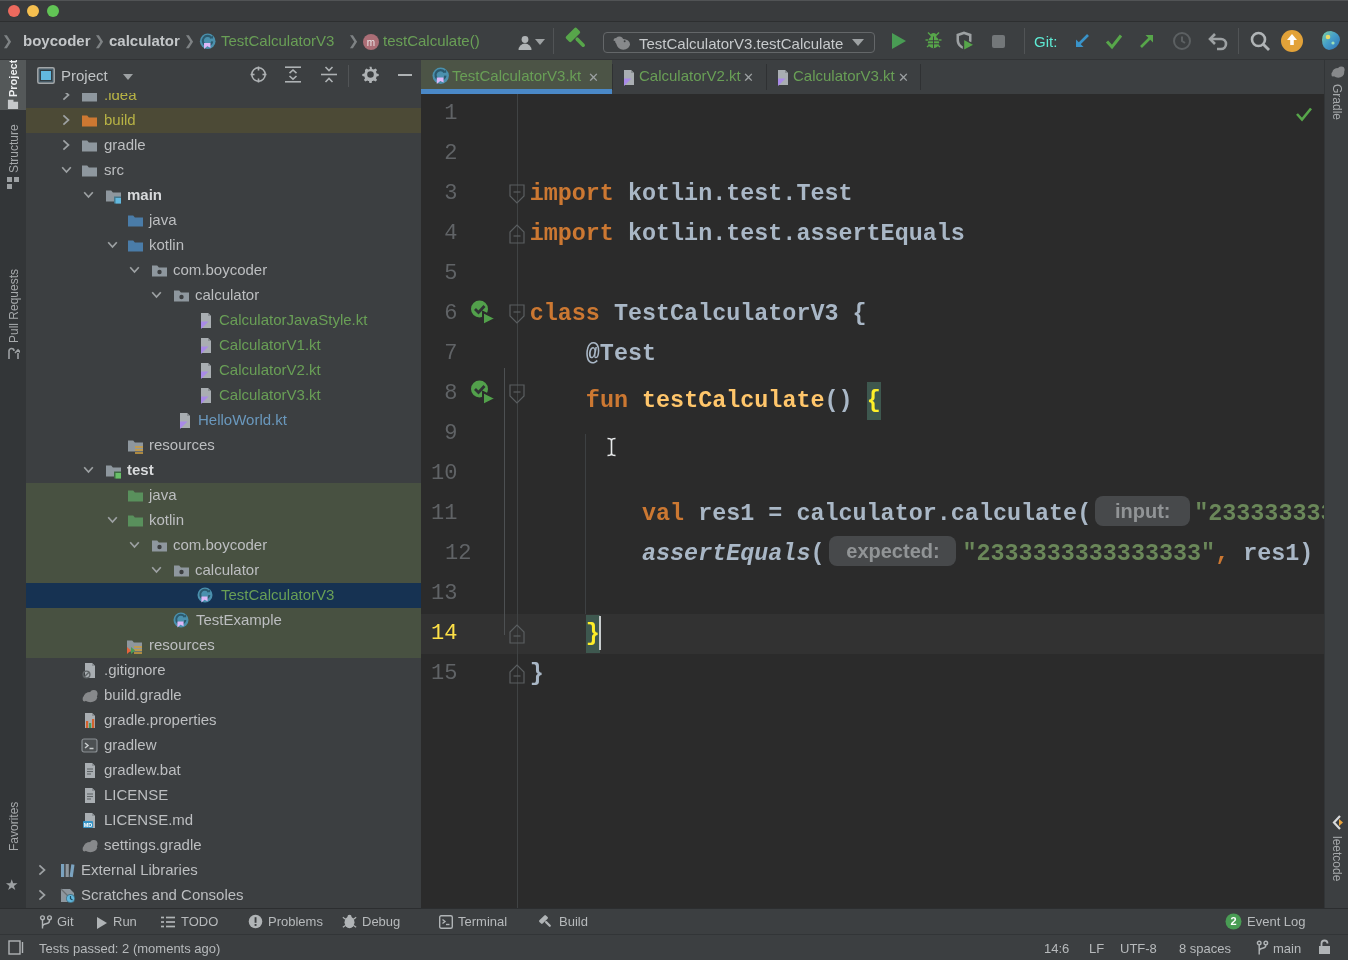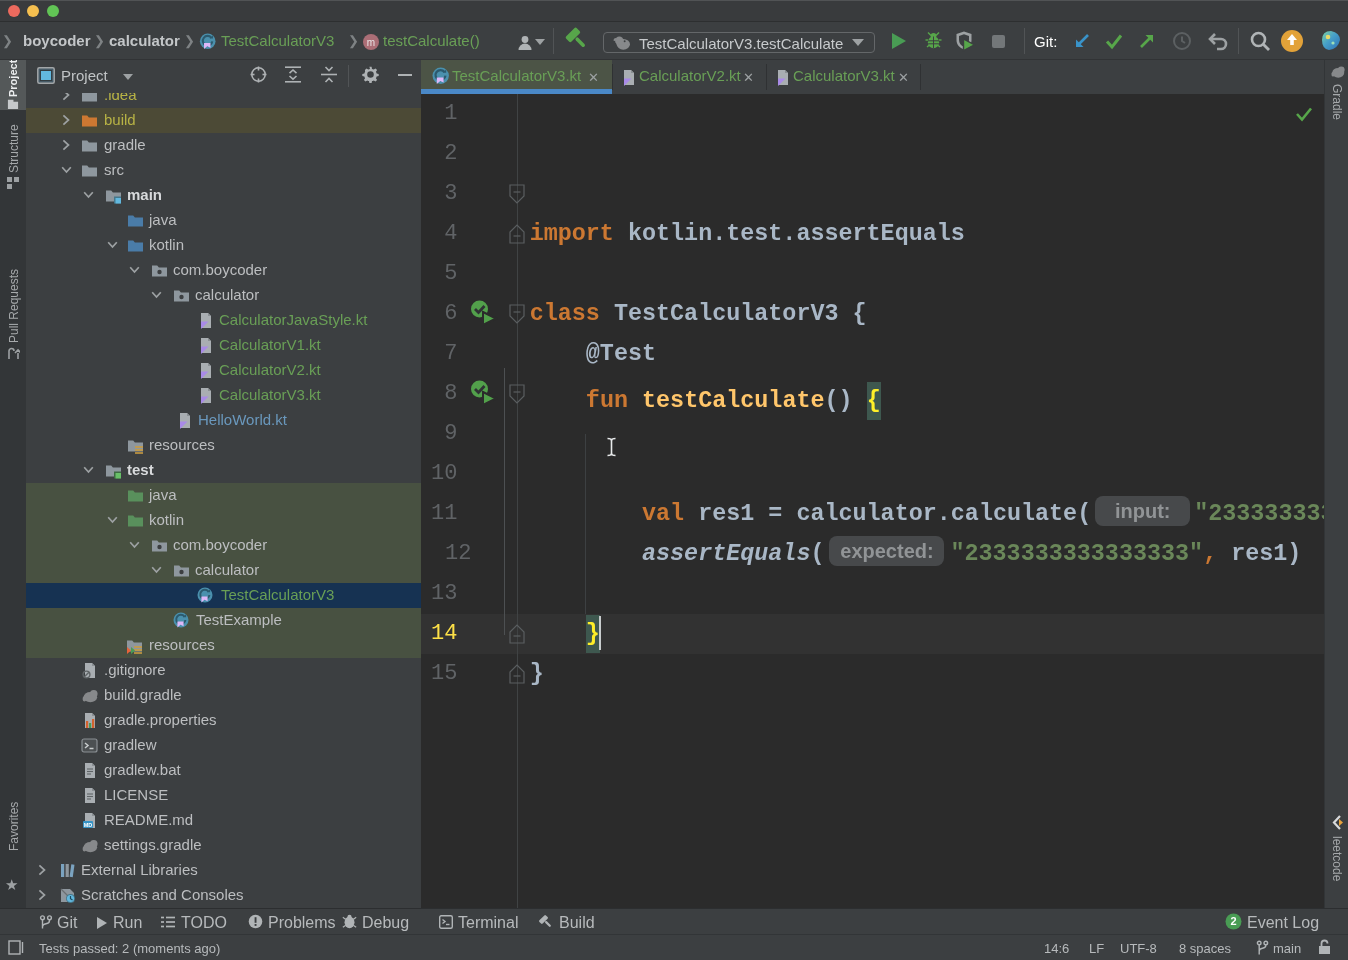--- a/index.html
+++ b/index.html
@@ -9,21 +9,21 @@
   #stage { position:relative; width:1348px; height:960px; }
   
   #titlebar { left:0; top:0; width:1348px; height:22px; background:#393b3d; border-bottom:1px solid #2d2f30; border-top:1px solid #515355; }
   .tl { position:absolute; top:4px; width:12px; height:12px; border-radius:50%; }
   #title-text { position:absolute; top:3px; width:100%; text-align:center; font-size:13px; color:#b7babc; }
   
   #toolbar { left:0; top:22px; width:1348px; height:38px; background:#3c3f41; border-bottom:1px solid #313335; }
   .crumb { position:absolute; top:10px; font-size:15px; color:#c3c6c8; font-weight:600; }
   .crumbsep { position:absolute; top:11px; font-size:13px; color:#7e8284; font-weight:400; }
   .green { color:#699f56; }
-  .tbtext { position:absolute; top:11px; font-size:15px; color:#ffffff; }
+  .tbtext { position:absolute; top:11px; font-size:15px; color:#5eead4; }
   .vsep { position:absolute; top:6px; width:1px; height:26px; background:#515456; }
   
   #lstripe { left:0; top:60px; width:26px; height:848px; background:#333638; overflow:hidden; }
   .vlabel { position:absolute; color:#a6a9ab; font-size:12px; white-space:nowrap; }
   .vlabel.up { transform:rotate(-90deg); transform-origin:0 0; }
   .vlabel.down { transform:rotate(90deg); transform-origin:0 0; }
   
   #rstripe { left:1324px; top:60px; width:24px; height:848px; background:#3c3f41; border-left:1px solid #323537; }
   
   #panel { left:26px; top:60px; width:395px; height:848px; background:#3c3f41; overflow:hidden; }
@@ -46,21 +46,21 @@
   .kw { color:#cc7832; }
   .fname { color:#ffc66b; }
   .str { color:#6a8759; }
   .brace { background:#3e584f; color:#ffef28; padding:6.3px 0; }
   .hint { display:inline-block; text-align:center; font-family:"Liberation Sans",sans-serif; font-size:20px;
     color:#919496; background:#47494b; border-radius:8px; padding:0 10px; height:30px;
     line-height:30px; vertical-align:2px; }
   
   #botbar { left:0; top:908px; width:1348px; height:26px; background:#3c3f41; border-top:1px solid #2c2e30; }
   #statusbar { left:0; top:934px; width:1348px; height:26px; background:#3c3f41; border-top:1px solid #323537; }
-  .bbtxt { position:absolute; top:5px; font-size:16px; color:#b7babc; }
+  .bbtxt { position:absolute; top:5px; font-size:13px; color:#b7babc; }
   .sbtxt { position:absolute; top:6px; font-size:13px; color:#b7babc; }
 </style>
 </head>
 <body>
 <div id="stage">
 
   <div class="abs" id="titlebar">
     <div class="tl" style="left:8px;background:#ec6a5e;"></div>
     <div class="tl" style="left:27px;background:#f5bf4f;"></div>
     <div class="tl" style="left:47px;background:#61c455;"></div>
@@ -476,21 +476,21 @@
             <line x1="6" y1="12" x2="10" y2="12"></line>
           </g>
         </svg>
 <div class="rowlbl" style="left:78px;top:703px;">LICENSE</div>
 <svg class="ticon" style="left:55px;top:729px;" viewBox="0 0 17 17">
           <path d="M4 1 h7 l3 3 v12 H4 z" fill="#a9aeb2"></path>
           <path d="M11 1 l3 3 h-3 z" fill="#8a8f93"></path>
           <rect x="2" y="9" width="10" height="7" rx="1" fill="#3592c4"></rect>
           <text x="7" y="14.6" font-size="5.5" fill="#fff" text-anchor="middle" font-family="Liberation Sans" font-weight="bold">MD</text>
         </svg>
-<div class="rowlbl" style="left:78px;top:728px;">README.md</div>
+<div class="rowlbl" style="left:78px;top:728px;">LICENSE.md</div>
 <svg class="ticon" style="left:55px;top:754px;" viewBox="0 0 20 18">
           <ellipse cx="11" cy="11" rx="8" ry="6" fill="#87898b"></ellipse>
           <circle cx="15" cy="7" r="4.5" fill="#87898b"></circle>
           <rect x="2" y="10" width="4" height="6" rx="2" fill="#87898b"></rect>
         </svg>
 <div class="rowlbl" style="left:78px;top:753px;">settings.gradle</div>
 <svg class="abs" style="left:12px;top:781px;" width="8" height="12" viewBox="0 0 8 12">
           <path d="M1.4 1.4 L6.5 6 L1.4 10.6" stroke="#9da1a3" stroke-width="1.7" fill="none"></path>
         </svg>
 <svg class="ticon" style="left:33px;top:779px;" viewBox="0 0 17 17">
@@ -598,26 +598,27 @@
         <circle cx="12.5" cy="11" r="8.5" fill="#52a04b"></circle>
         <path d="M8 11 L11.5 14.5 L17.5 8" stroke="#303335" stroke-width="2.8" fill="none"></path>
         <path d="M16 14 l13 6.5 -13 6.5 z" fill="#52a04b" stroke="#2b2b2b" stroke-width="2"></path>
       </svg>
       <svg class="abs" style="left:46px;top:284px;" width="32" height="32" viewBox="0 0 32 32">
         <circle cx="12.5" cy="11" r="8.5" fill="#52a04b"></circle>
         <path d="M8 11 L11.5 14.5 L17.5 8" stroke="#303335" stroke-width="2.8" fill="none"></path>
         <path d="M16 14 l13 6.5 -13 6.5 z" fill="#52a04b" stroke="#2b2b2b" stroke-width="2"></path>
       </svg>
 
+      <div class="cl" style="top:80px;"><span class="kw">import</span> kotlin.test.Test</div>
       <div class="cl" style="top:120px;"><span class="kw">import</span> kotlin.test.assertEquals</div>
       <div class="cl" style="top:200px;"><span class="kw">class</span> TestCalculatorV3 {</div>
       <div class="cl" style="top:240px;">    @Test</div>
       <div class="cl" style="top:287px;">    <span class="kw">fun</span> <span class="fname">testCalculate</span>() <span class="brace">{</span></div>
       <div class="cl" style="top:400px;">        <span class="kw">val</span> res1 = calculator.calculate(<span class="hint" style="width:95px;margin-left:4px;margin-right:4px;">input:</span><span class="str">"23333333333333333333333333"</span></div>
-      <div class="cl" style="top:440px;"><span style="font-style:italic;">        assertEquals</span>(<span class="hint" style="width:115px;margin-left:5px;margin-right:6px;">expected:</span><span class="str">"2333333333333333"</span><span class="kw">,</span> res1)</div>
+      <div class="cl" style="top:440px;"><span style="font-style:italic;">        assertEquals</span>(<span class="hint" style="width:127px;margin-left:5px;margin-right:6px;">expected:</span><span class="str">"2333333333333333"</span><span class="kw">,</span> res1)</div>
       <div class="cl" style="top:520px;">    <span class="brace">}</span></div>
       <div class="cl" style="top:560px;">}</div>
 
       <div class="abs" style="left:177.5px;top:522px;width:2.6px;height:34px;background:#c8cccd;"></div>
 
       <svg class="abs" style="left:184px;top:343px;" width="13" height="20" viewBox="0 0 13 20">
         <g stroke="#e8eaeb" stroke-width="1.6" fill="none">
           <path d="M2.5 1.5 q4 0 4 2 q0 -2 4 -2"></path>
           <path d="M2.5 18.5 q4 0 4 -2 q0 2 4 2"></path>
           <line x1="6.5" y1="3" x2="6.5" y2="17"></line>

